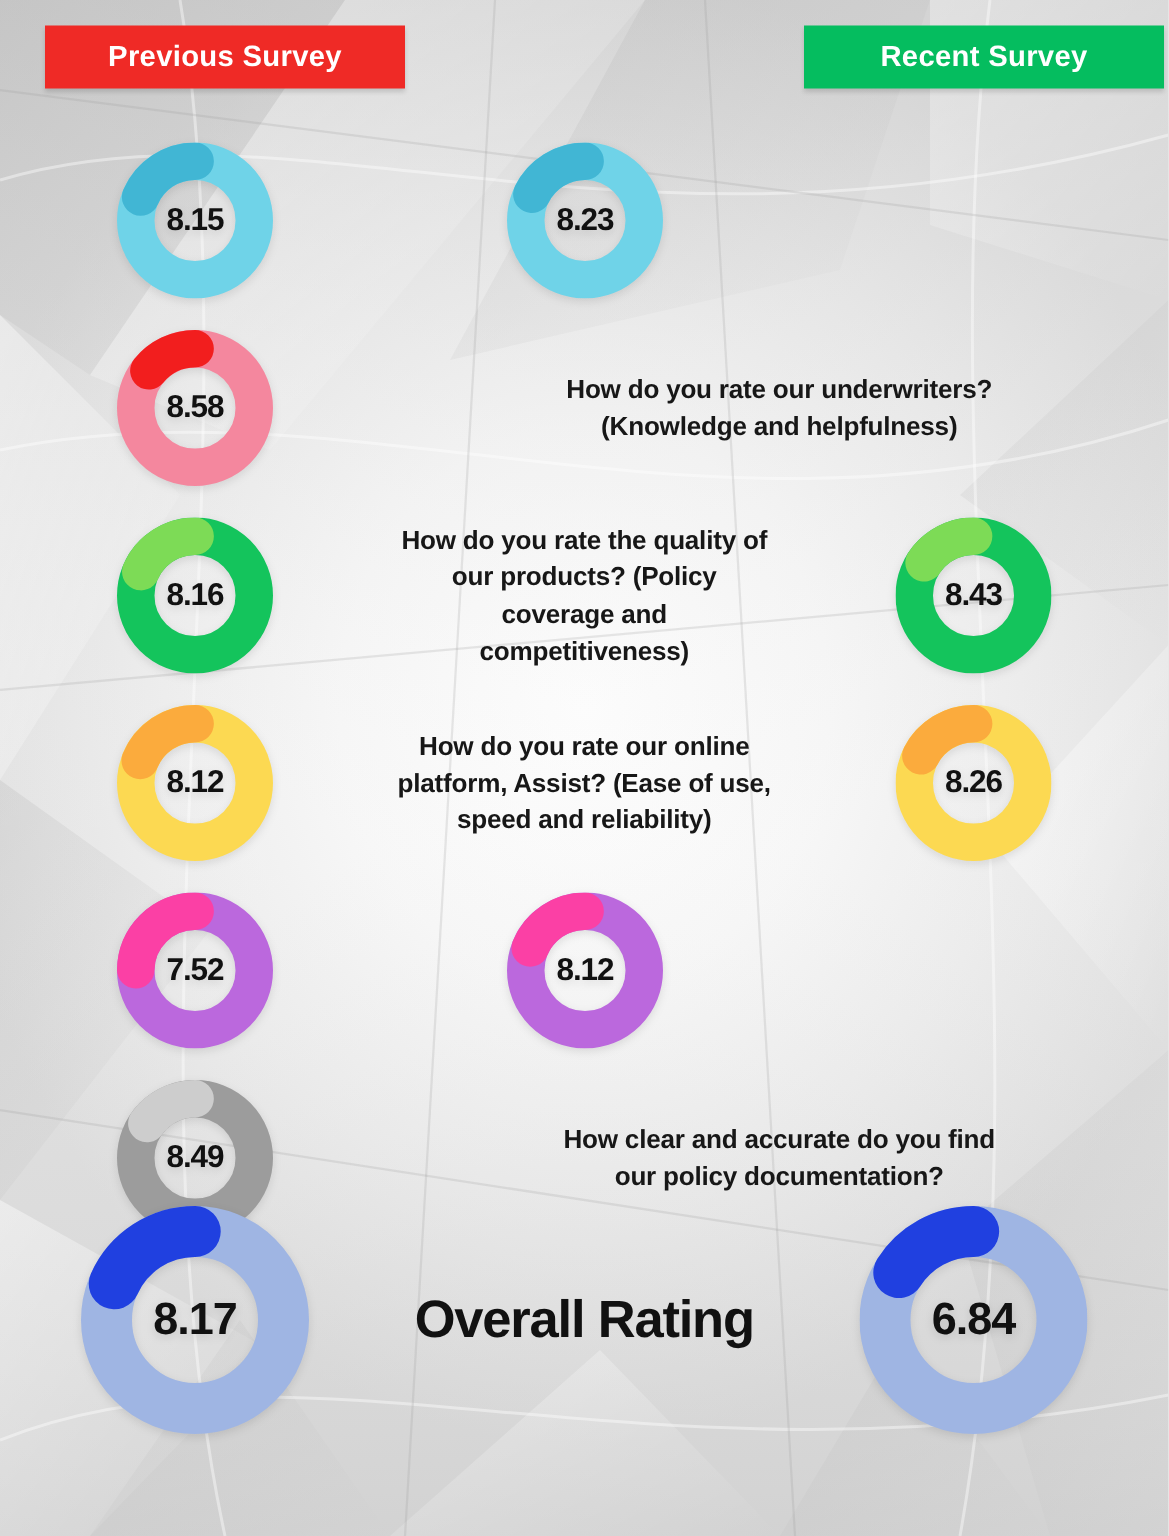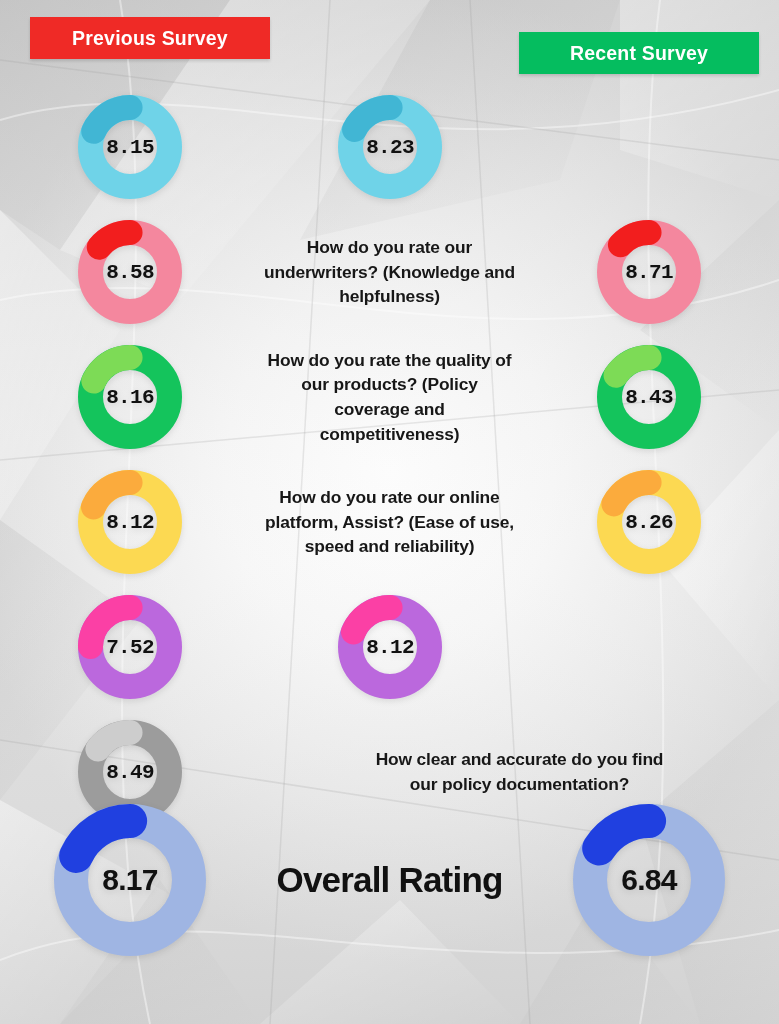--- a/index.html
+++ b/index.html
@@ -37,21 +37,21 @@
     align-items: center;
     justify-content: center;
     color: #ffffff;
     font-weight: bold;
     font-size: 19.5px;
     letter-spacing: .2px;
     box-shadow: 0 2px 3px rgba(0,0,0,.14);
     text-align: right;
   }
   #badge-previous { left: 30px;  width: 240px; background: #ef2a26; }
-  #badge-recent   { left: 519px; width: 240px; background: #05bd5f; margin-top: 15px; }
+  #badge-recent   { left: 536px; width: 240px; background: #05bd5f; }
 
   
   .row {
     position: absolute;
     left: 0;
     width: 779px;
     display: flex;
     align-items: center;
   }
   .row.small  { height: 124px; }
@@ -100,21 +100,21 @@
   .donut .hole-label {
     position: absolute;
     inset: 0;
     display: flex;
     align-items: center;
     justify-content: center;
     font-weight: bold;
     color: #111111;
     letter-spacing: -.7px;
   }
-  .donut.sz-s  { width: 104px; height: 104px; font-family: Liberation Mono, monospace; }
+  .donut.sz-s  { width: 104px; height: 104px; }
   .donut.sz-s  .hole-label { font-size: 21px; }
   .donut.sz-xl { width: 152px; height: 152px; }
   .donut.sz-xl .hole-label { font-size: 30px; }
 </style>
 </head>
 <body>
 
 <div id="bg-layer"></div>
 
 <svg id="bg-svg" viewBox="0 0 779 1024" preserveAspectRatio="none" aria-hidden="true">
@@ -202,29 +202,20 @@
             <svg width="104" height="104" viewBox="0 0 104 104">
               <circle cx="52" cy="52" r="39.5" fill="none" stroke="#f4879e" stroke-width="25"></circle>
               <circle cx="52" cy="52" r="39.5" fill="none" stroke="#f21e1e" stroke-width="25" stroke-linecap="round" stroke-dasharray="35.242386387970306 248.18581963359367" transform="rotate(-141.12 52 52)"></circle>
             </svg>
             <div class="hole-label">8.58</div>
           </div>
         </div>
         <div class="col-mid">
           <div class="question">How do you rate our underwriters? (Knowledge and helpfulness)</div>
         </div>
-        <div class="col-right">
-          <div class="donut sz-s">
-            <svg width="104" height="104" viewBox="0 0 104 104">
-              <circle cx="52" cy="52" r="39.5" fill="none" stroke="#f4879e" stroke-width="25"></circle>
-              <circle cx="52" cy="52" r="39.5" fill="none" stroke="#f21e1e" stroke-width="25" stroke-linecap="round" stroke-dasharray="32.0159707327336 248.18581963359367" transform="rotate(-136.44000000000003 52 52)"></circle>
-            </svg>
-            <div class="hole-label">8.71</div>
-          </div>
-        </div>
       </div>
       <div class="row small" style="top: 335px;">
         <div class="col-left">
           <div class="donut sz-s">
             <svg width="104" height="104" viewBox="0 0 104 104">
               <circle cx="52" cy="52" r="39.5" fill="none" stroke="#14c45c" stroke-width="25"></circle>
               <circle cx="52" cy="52" r="39.5" fill="none" stroke="#7ddb56" stroke-width="25" stroke-linecap="round" stroke-dasharray="45.66619081258125 248.18581963359367" transform="rotate(-156.24 52 52)"></circle>
             </svg>
             <div class="hole-label">8.16</div>
           </div>

